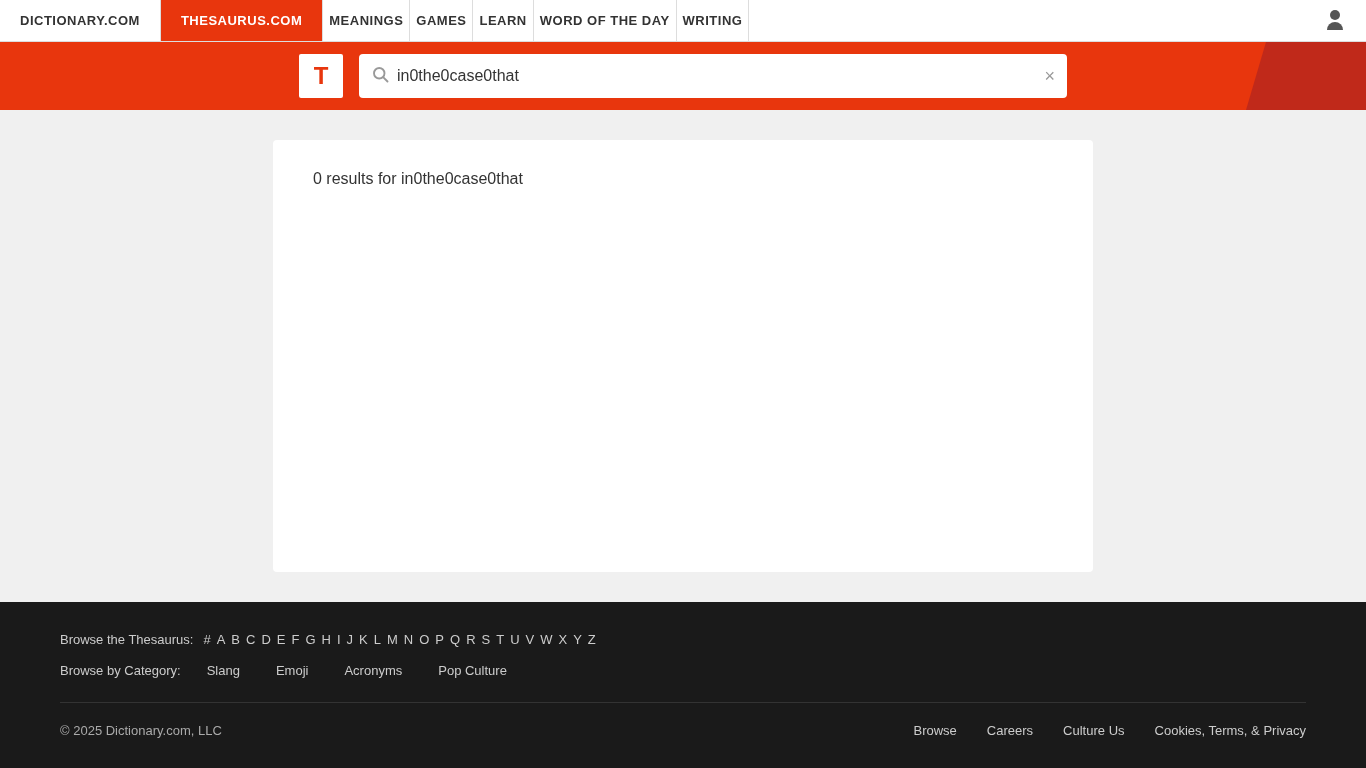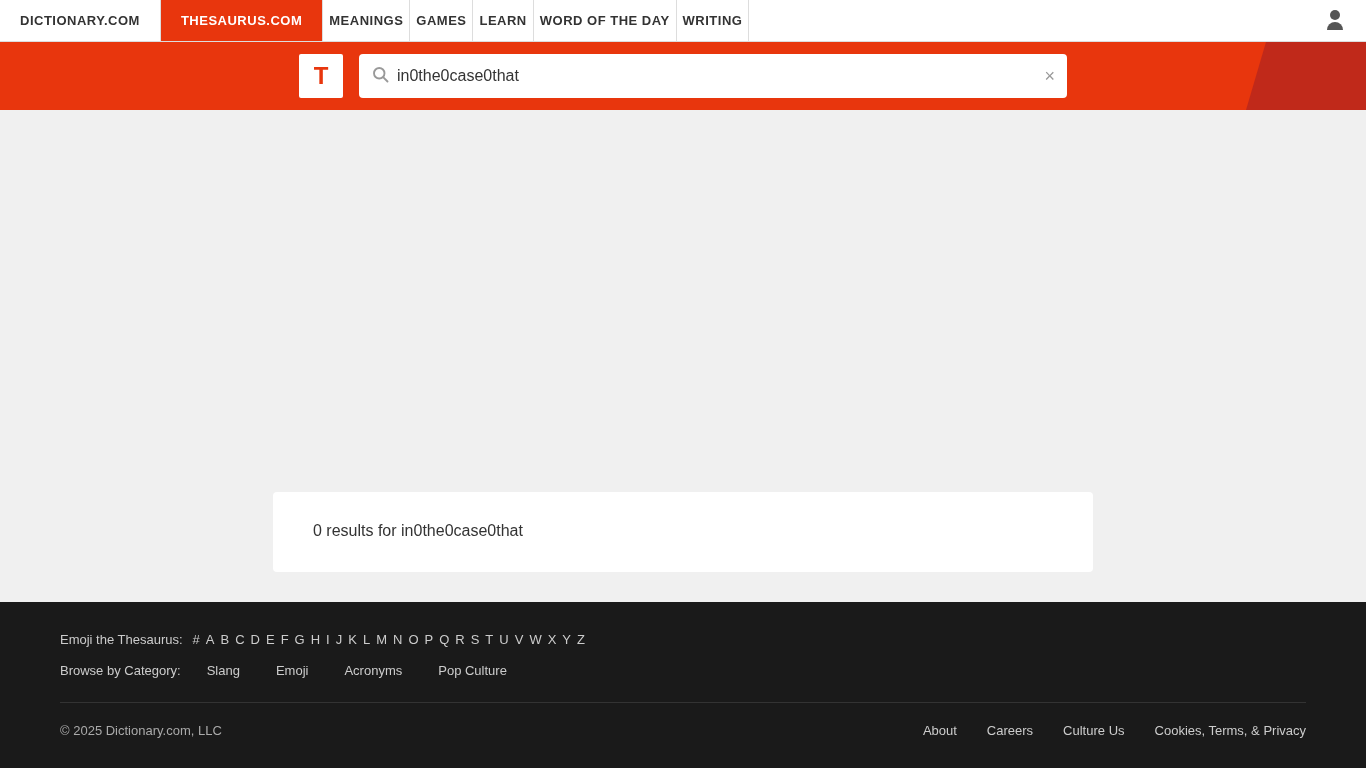--- a/index.html
+++ b/index.html
@@ -134,21 +134,20 @@
       font-size: 18px;
       line-height: 1;
     }
 
     
     .main-content {
       flex: 1;
       padding: 30px 36px;
       display: flex;
       justify-content: center;
-      align-items: flex-end;
     }
     .results-box {
       background: #fff;
       border-radius: 4px;
       padding: 30px 40px;
       width: 820px;
       min-height: 80px;
     }
     .results-text {
       font-size: 16px;
@@ -275,21 +274,21 @@
 </header>
 
 <main class="main-content">
   <div class="results-box">
     <p class="results-text">0 results for in0the0case0that</p>
   </div>
 </main>
 
 <footer class="footer">
   <div class="footer-browse-row">
-    <span class="footer-label">Emoji the Thesaurus:</span>
+    <span class="footer-label">Browse the Thesaurus:</span>
     <div class="footer-alpha-links">
       <a class="footer-alpha-link">#</a>
       <a class="footer-alpha-link">A</a>
       <a class="footer-alpha-link">B</a>
       <a class="footer-alpha-link">C</a>
       <a class="footer-alpha-link">D</a>
       <a class="footer-alpha-link">E</a>
       <a class="footer-alpha-link">F</a>
       <a class="footer-alpha-link">G</a>
       <a class="footer-alpha-link">H</a>
@@ -316,19 +315,19 @@
   <div class="footer-category-row">
     <span class="footer-label">Browse by Category:</span>
     <a class="footer-cat-link">Slang</a>
     <a class="footer-cat-link">Emoji</a>
     <a class="footer-cat-link">Acronyms</a>
     <a class="footer-cat-link">Pop Culture</a>
   </div>
   <div class="footer-bottom">
     <span class="footer-copyright">© 2025 Dictionary.com, LLC</span>
     <div class="footer-links">
-      <a class="footer-link">About</a>
+      <a class="footer-link">Browse</a>
       <a class="footer-link">Careers</a>
       <a class="footer-link">Culture Us</a>
       <a class="footer-link">Cookies, Terms, &amp; Privacy</a>
     </div>
   </div>
 </footer>
 
 </body></html>

